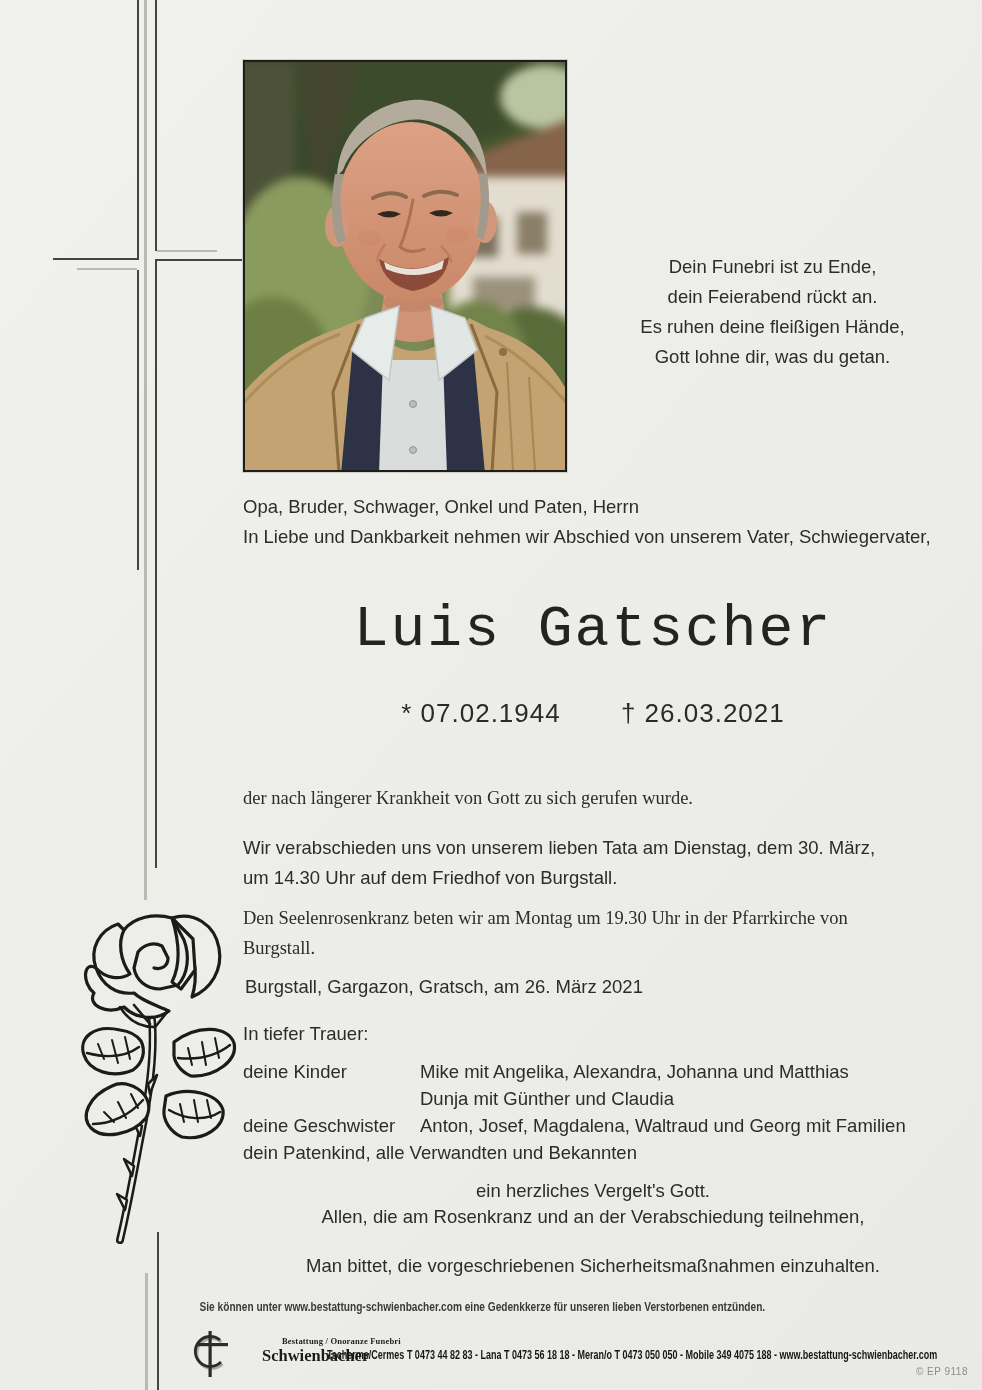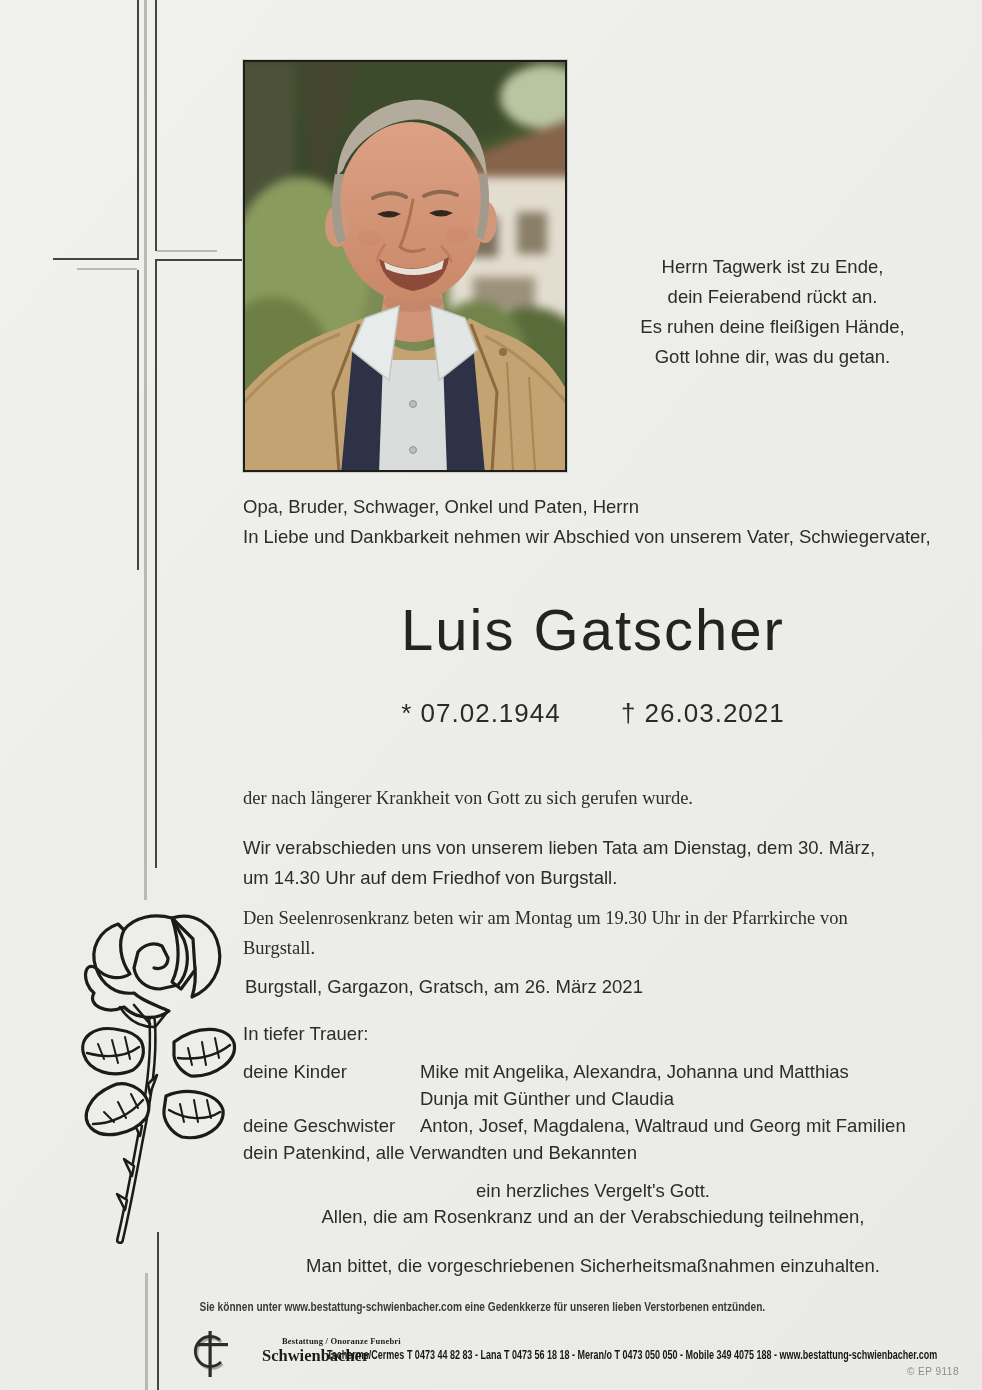--- a/index.html
+++ b/index.html
@@ -112,32 +112,32 @@
         <path d="M140,182 Q132,194 132,200 M196,184 Q206,194 206,200" stroke="#c27c5c" stroke-width="2.5" fill="none"></path>
         <path d="M134,197 Q168,217 204,195 Q201,223 168,229 Q139,223 134,197 Z" fill="#8c4a3a"></path>
         <path d="M139,200 Q168,215 199,198 L197,207 Q168,219 141,207 Z" fill="#e9e2d6"></path>
         <ellipse cx="124" cy="176" rx="12" ry="8" fill="#c9805f" opacity=".3"></ellipse>
         <ellipse cx="212" cy="174" rx="12" ry="8" fill="#c9805f" opacity=".3"></ellipse>
       </g>
     </svg>
   </div>
 
   <div class="abs txt center" style="left:600px;top:252px;width:345px;">
-    <div class="nowrap">Herrn Tagwerk ist zu Ende,</div>
+    <div class="nowrap">Dein Funebri ist zu Ende,</div>
     <div class="nowrap">dein Feierabend rückt an.</div>
     <div class="nowrap">Es ruhen deine fleißigen Hände,</div>
     <div class="nowrap">Gott lohne dir, was du getan.</div>
   </div>
 
   <div class="abs txt" style="left:243px;top:492px;width:740px;">
     <div class="nowrap">Opa, Bruder, Schwager, Onkel und Paten, Herrn</div>
     <div class="nowrap">In Liebe und Dankbarkeit nehmen wir Abschied von unserem Vater, Schwiegervater,</div>
   </div>
 
-  <div class="abs name-title center" style="left:243px;top:594px;width:700px;">Luis Gatscher</div>
+  <div class="abs name-title center" style="left:243px;top:594px;width:700px;font-family:Liberation Mono, monospace;">Luis Gatscher</div>
 
   <div class="abs dates center nowrap" style="left:243px;top:698px;width:700px;">
     <span>* 07.02.1944</span>
     <span>† 26.03.2021</span>
   </div>
 
   <div class="abs txt nowrap" style="left:243px;top:783px;width:740px;font-family:Liberation Serif, serif;">der nach längerer Krankheit von Gott zu sich gerufen wurde.</div>
 
   <div class="abs txt" style="left:243px;top:833px;width:740px;">
     <div class="nowrap">Wir verabschieden uns von unserem lieben Tata am Dienstag, dem 30. März,</div>
@@ -217,16 +217,16 @@
       <svg width="56" height="48" viewBox="0 0 56 48">
         <path d="M34,9 A15,15 0 1 0 35,31" fill="none" stroke="#a9a9a3" stroke-width="3" transform="translate(1.5,2)"></path>
         <path d="M34,9 A15,15 0 1 0 35,31" fill="none" stroke="#2b2b28" stroke-width="2.8"></path>
         <rect x="22.5" y="0" width="3.2" height="46" fill="#2b2b28"></rect>
         <rect x="10" y="12" width="32" height="3.2" fill="#2b2b28"></rect>
       </svg>
     </div>
     <div class="abs logo-top" style="left:238px;top:1336px;">Bestattung / Onoranze Funebri</div>
     <div class="abs logo-name" style="left:236px;top:1346px;">Schwienbacher</div>
     <div class="abs contact" style="left:327px;top:1348px;">Tscherms/Cermes T 0473 44 82 83 - Lana T 0473 56 18 18 - Meran/o T 0473 050 050 - Mobile 349 4075 188 - www.bestattung-schwienbacher.com</div>
-    <div class="abs copyright" style="right:23px;top:1366px;">© EP 9118</div>
+    <div class="abs copyright" style="right:14px;top:1366px;">© EP 9118</div>
   </div>
 
 </div>
 
 </body></html>

